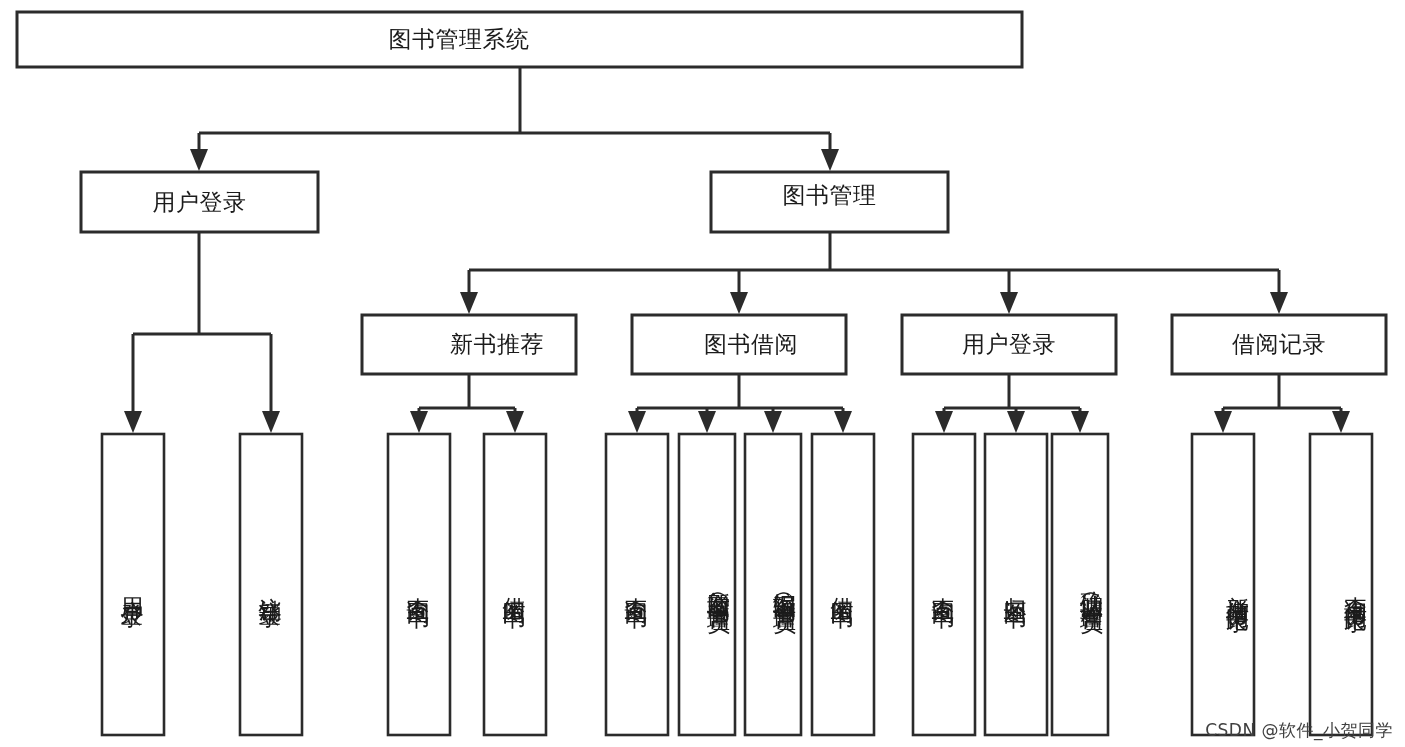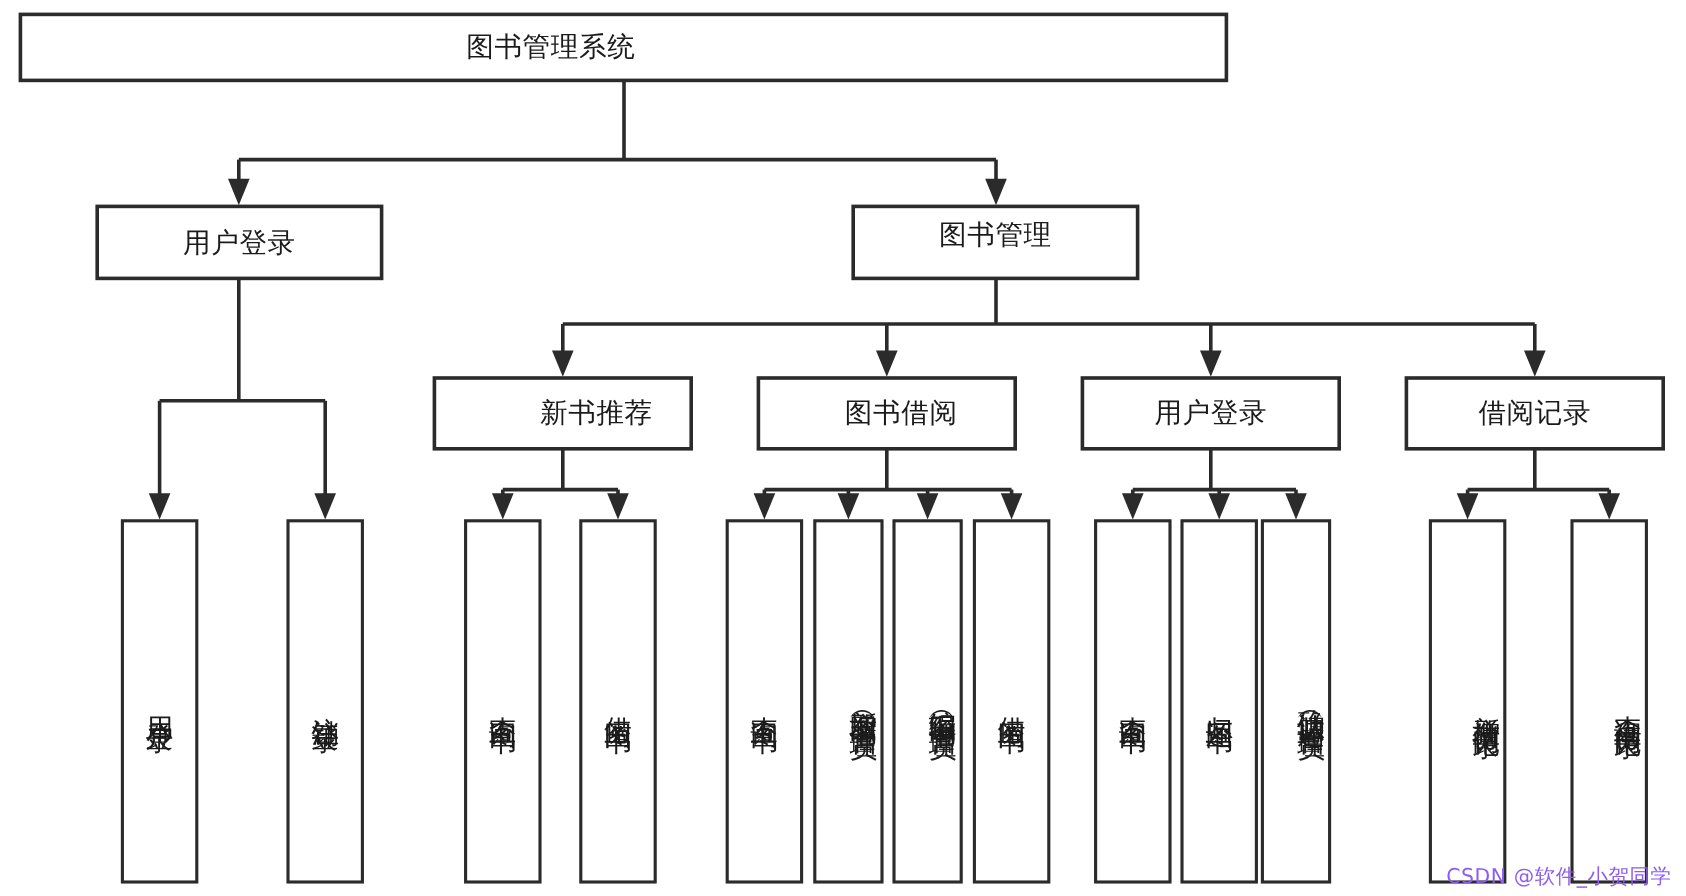--- a/index.html
+++ b/index.html
@@ -72,21 +72,21 @@
   }
   .node-label.vertical.centered {
     align-items: center;
     padding-top: 0;
   }
   .watermark {
     position: absolute;
     right: 12px;
     bottom: 5px;
     font-size: 17px;
-    color: #8b5cf6;
+    color: #404040;
     font-family: "DejaVu Sans", "Liberation Sans", sans-serif;
     letter-spacing: 0.5px;
     white-space: nowrap;
   }
 </style>
 </head>
 <body>
 
 <div id="diagram-root">
 

